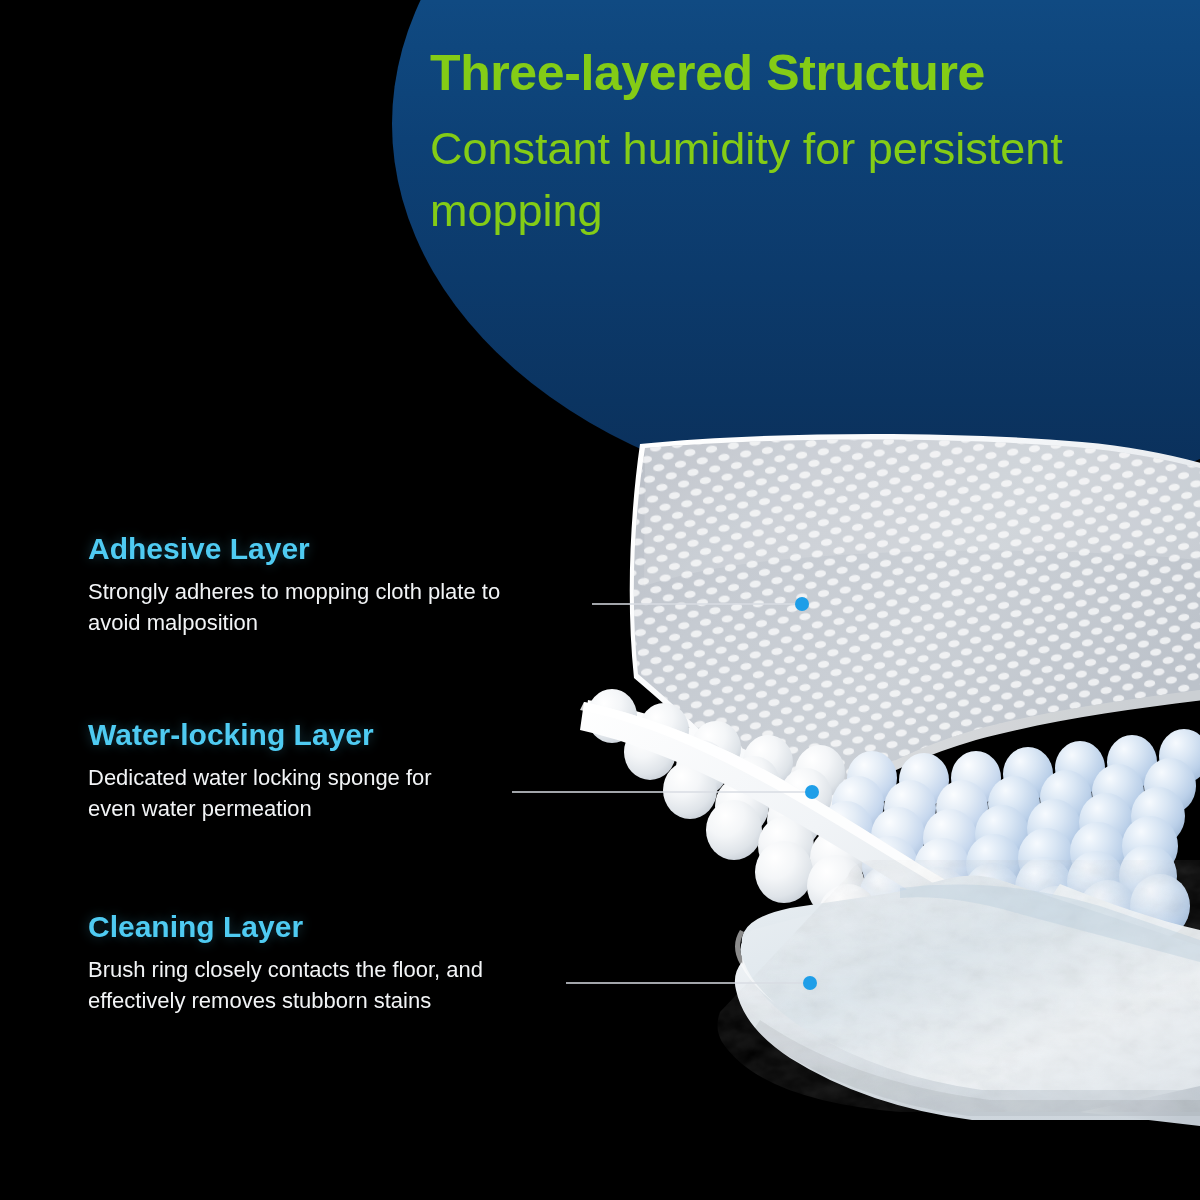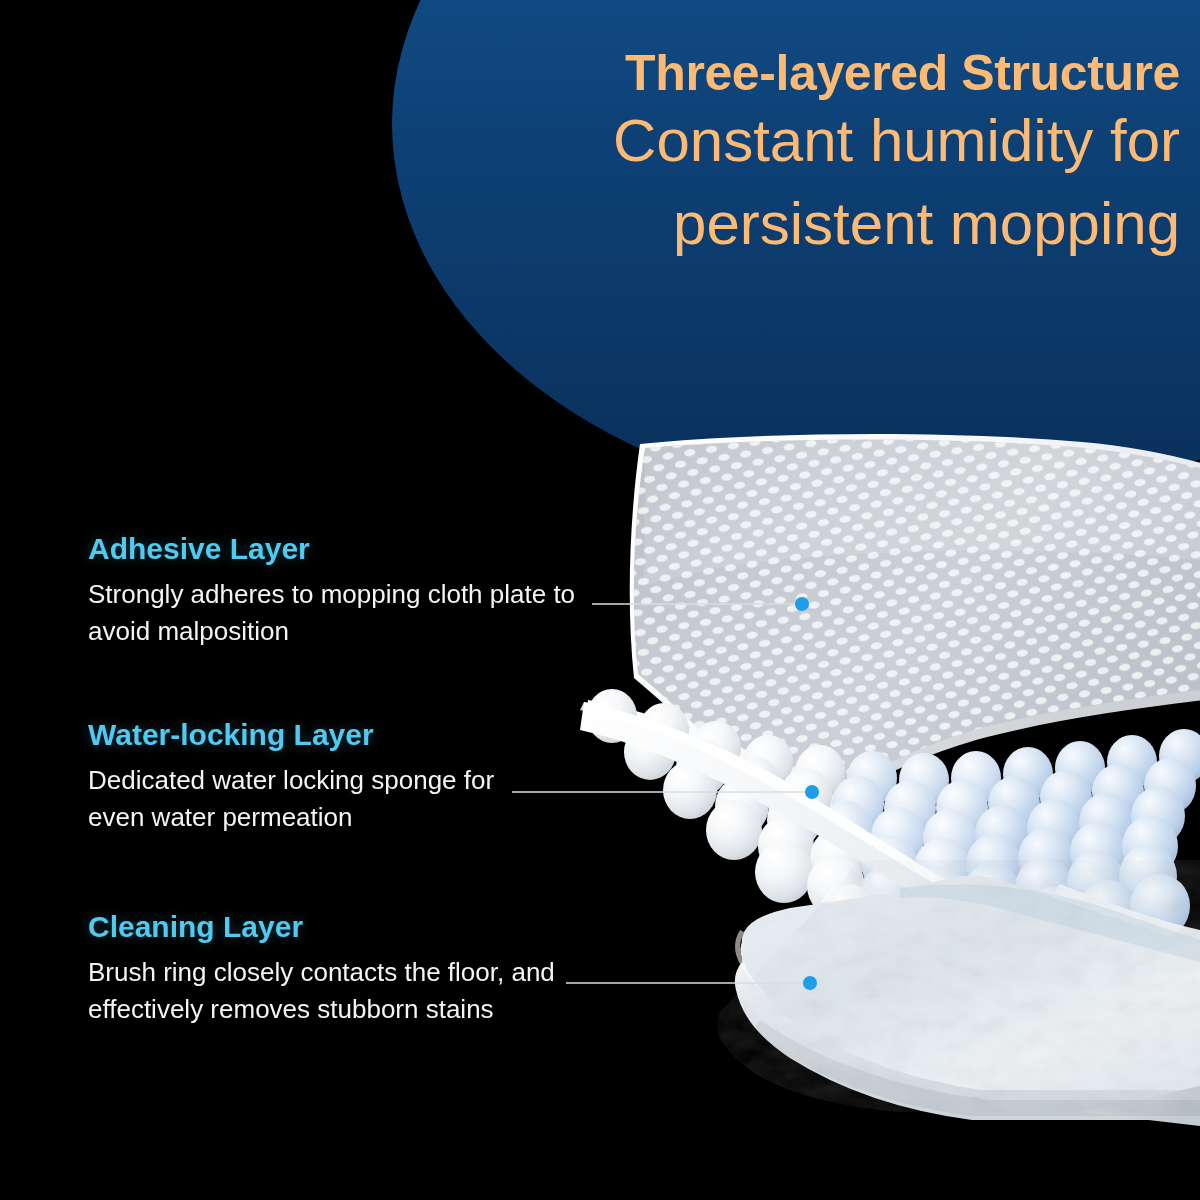--- a/index.html
+++ b/index.html
@@ -29,34 +29,34 @@
         #14538e 14%,
         #104a82 34%,
         #0d4176 52%,
         #0c3a6b 70%,
         #0b3461 86%,
         #0a2e58 100%);
   }
 
   .hero-text {
     position:absolute;
-    left:452px; top:46px;
+    left:430px; top:46px;
     width:728px;
-    text-align:right;
-    color:#fdba74;
+    color:#84cc16;
   }
   .hero-title {
     font-size:50px;
     font-weight:bold;
     letter-spacing:-0.4px;
     line-height:1.08;
     white-space:nowrap;
   }
   .hero-sub {
-    font-size:60px;
+    margin-top:18px;
+    font-size:45px;
     font-weight:400;
     line-height:1.38;
   }
 
   
   #product { position:absolute; left:0; top:0; width:1200px; height:1200px; }
 
   
   .callout { position:absolute; }
 
@@ -64,21 +64,21 @@
     color:#4FCBF2;
     font-size:30px;
     font-weight:700;
     line-height:1.1;
     white-space:nowrap;
     text-shadow:0 0 12px rgba(79,203,242,0.30);
   }
   .callout-desc {
     margin-top:11px;
     color:#f2f4f6;
-    font-size:26px;
+    font-size:22px;
     font-weight:400;
     line-height:1.42;
     white-space:pre-line;
   }
 
   #c1 { left:88px; top:532px; }
   #c2 { left:88px; top:718px; }
   #c3 { left:88px; top:910px; }
 
   

